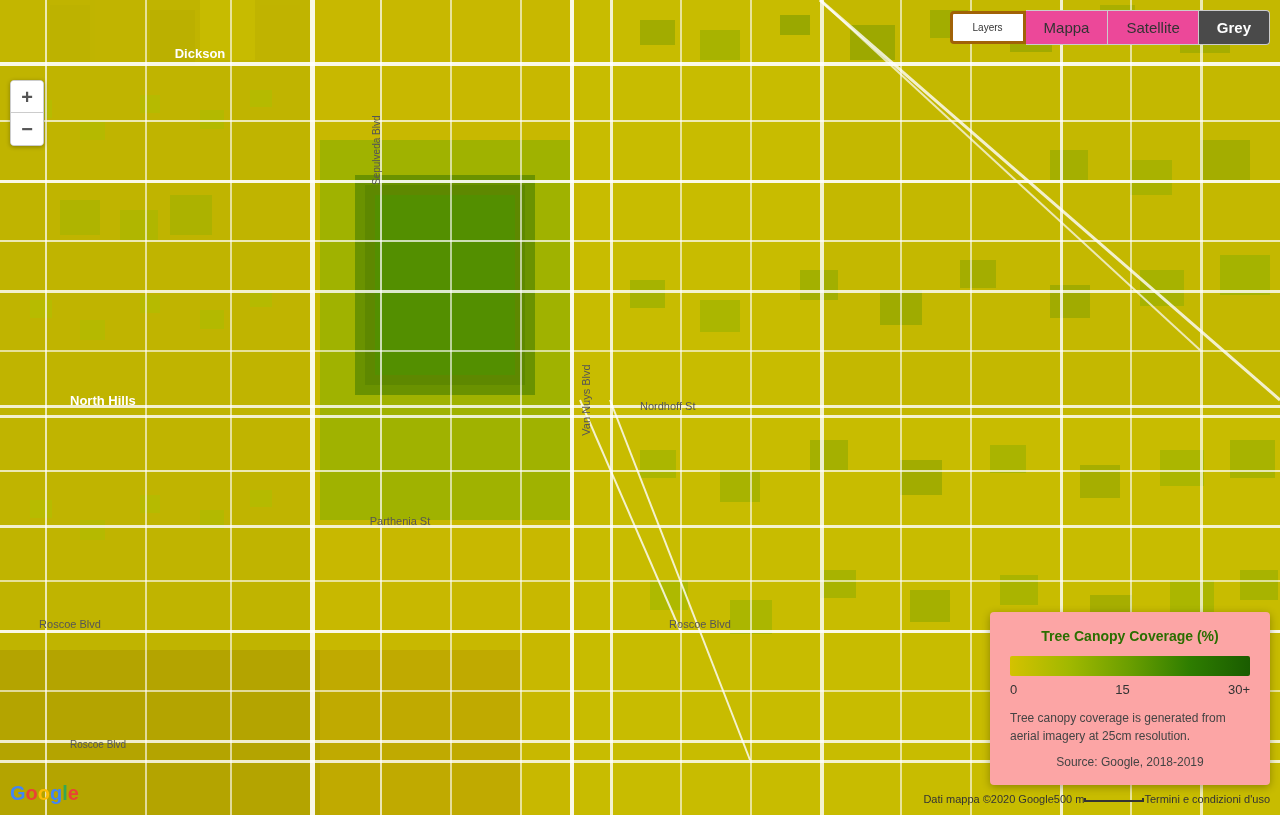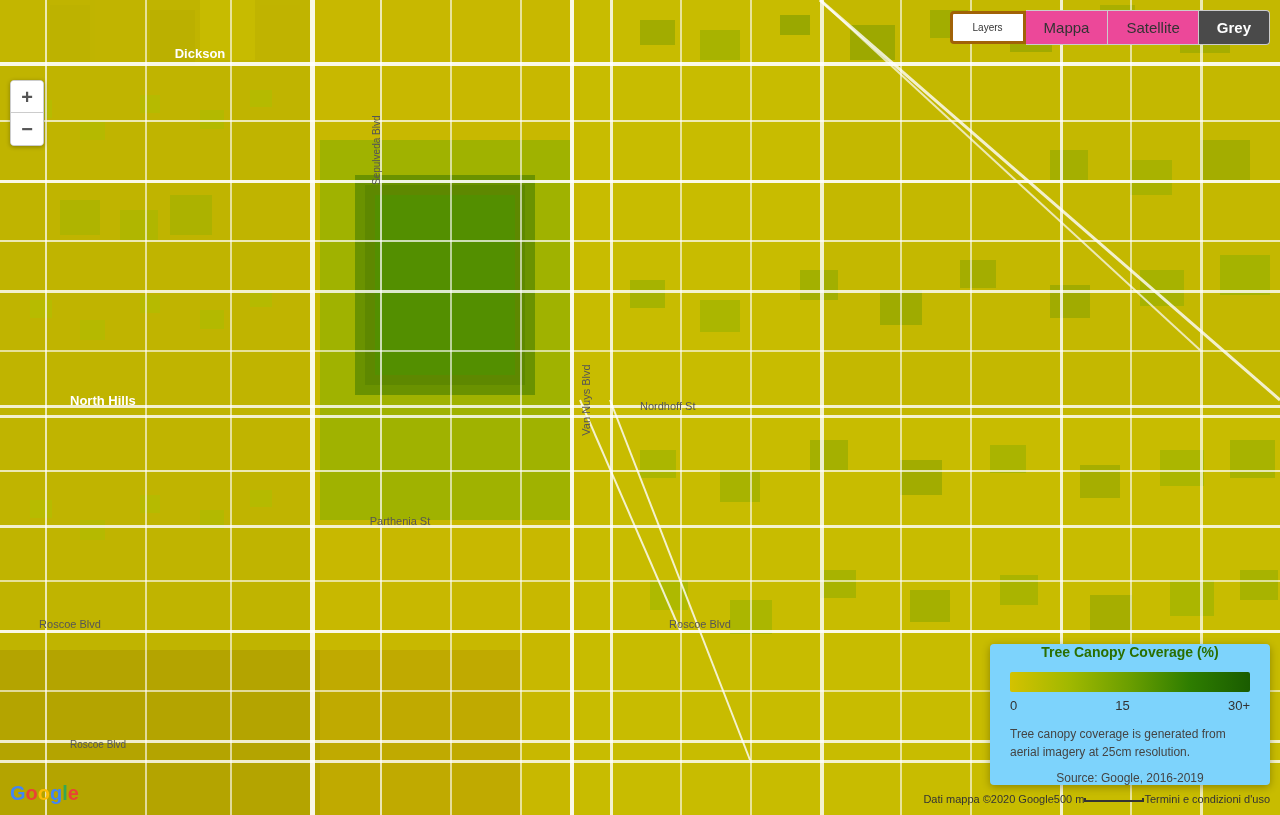--- a/index.html
+++ b/index.html
@@ -93,23 +93,23 @@
 
     .zoom-btn:last-child {
       border-bottom: none;
     }
 
     
     #legend-panel {
       position: absolute;
       bottom: 30px;
       right: 10px;
-      background: #7dd3fc;
+      background: #fca5a5;
       border-radius: 4px;
-      padding: 0 20px;
+      padding: 16px 20px;
       z-index: 100;
       width: 280px;
       box-shadow: 0 2px 8px rgba(0,0,0,0.3);
     }
 
     #legend-title {
       text-align: center;
       font-size: 14px;
       font-weight: bold;
       color: #2a6e00;
@@ -392,21 +392,21 @@
 
   <div id="legend-panel">
     <div id="legend-title">Tree Canopy Coverage (%)</div>
     <div id="legend-gradient"></div>
     <div id="legend-labels">
       <span>0</span>
       <span>15</span>
       <span>30+</span>
     </div>
     <div id="legend-description">Tree canopy coverage is generated from aerial imagery at 25cm resolution.</div>
-    <div id="legend-source">Source: Google, 2016-2019</div>
+    <div id="legend-source">Source: Google, 2018-2019</div>
   </div>
 
   <div id="google-logo">
     <span class="g">G</span><span class="o1">o</span><span class="o2">o</span><span class="g2">g</span><span class="l">l</span><span class="e">e</span>
   </div>
 
   <div id="bottom-bar">
     <span>Dati mappa ©2020 Google</span>
     <div id="scale-bar">
       <span>500 m</span>

